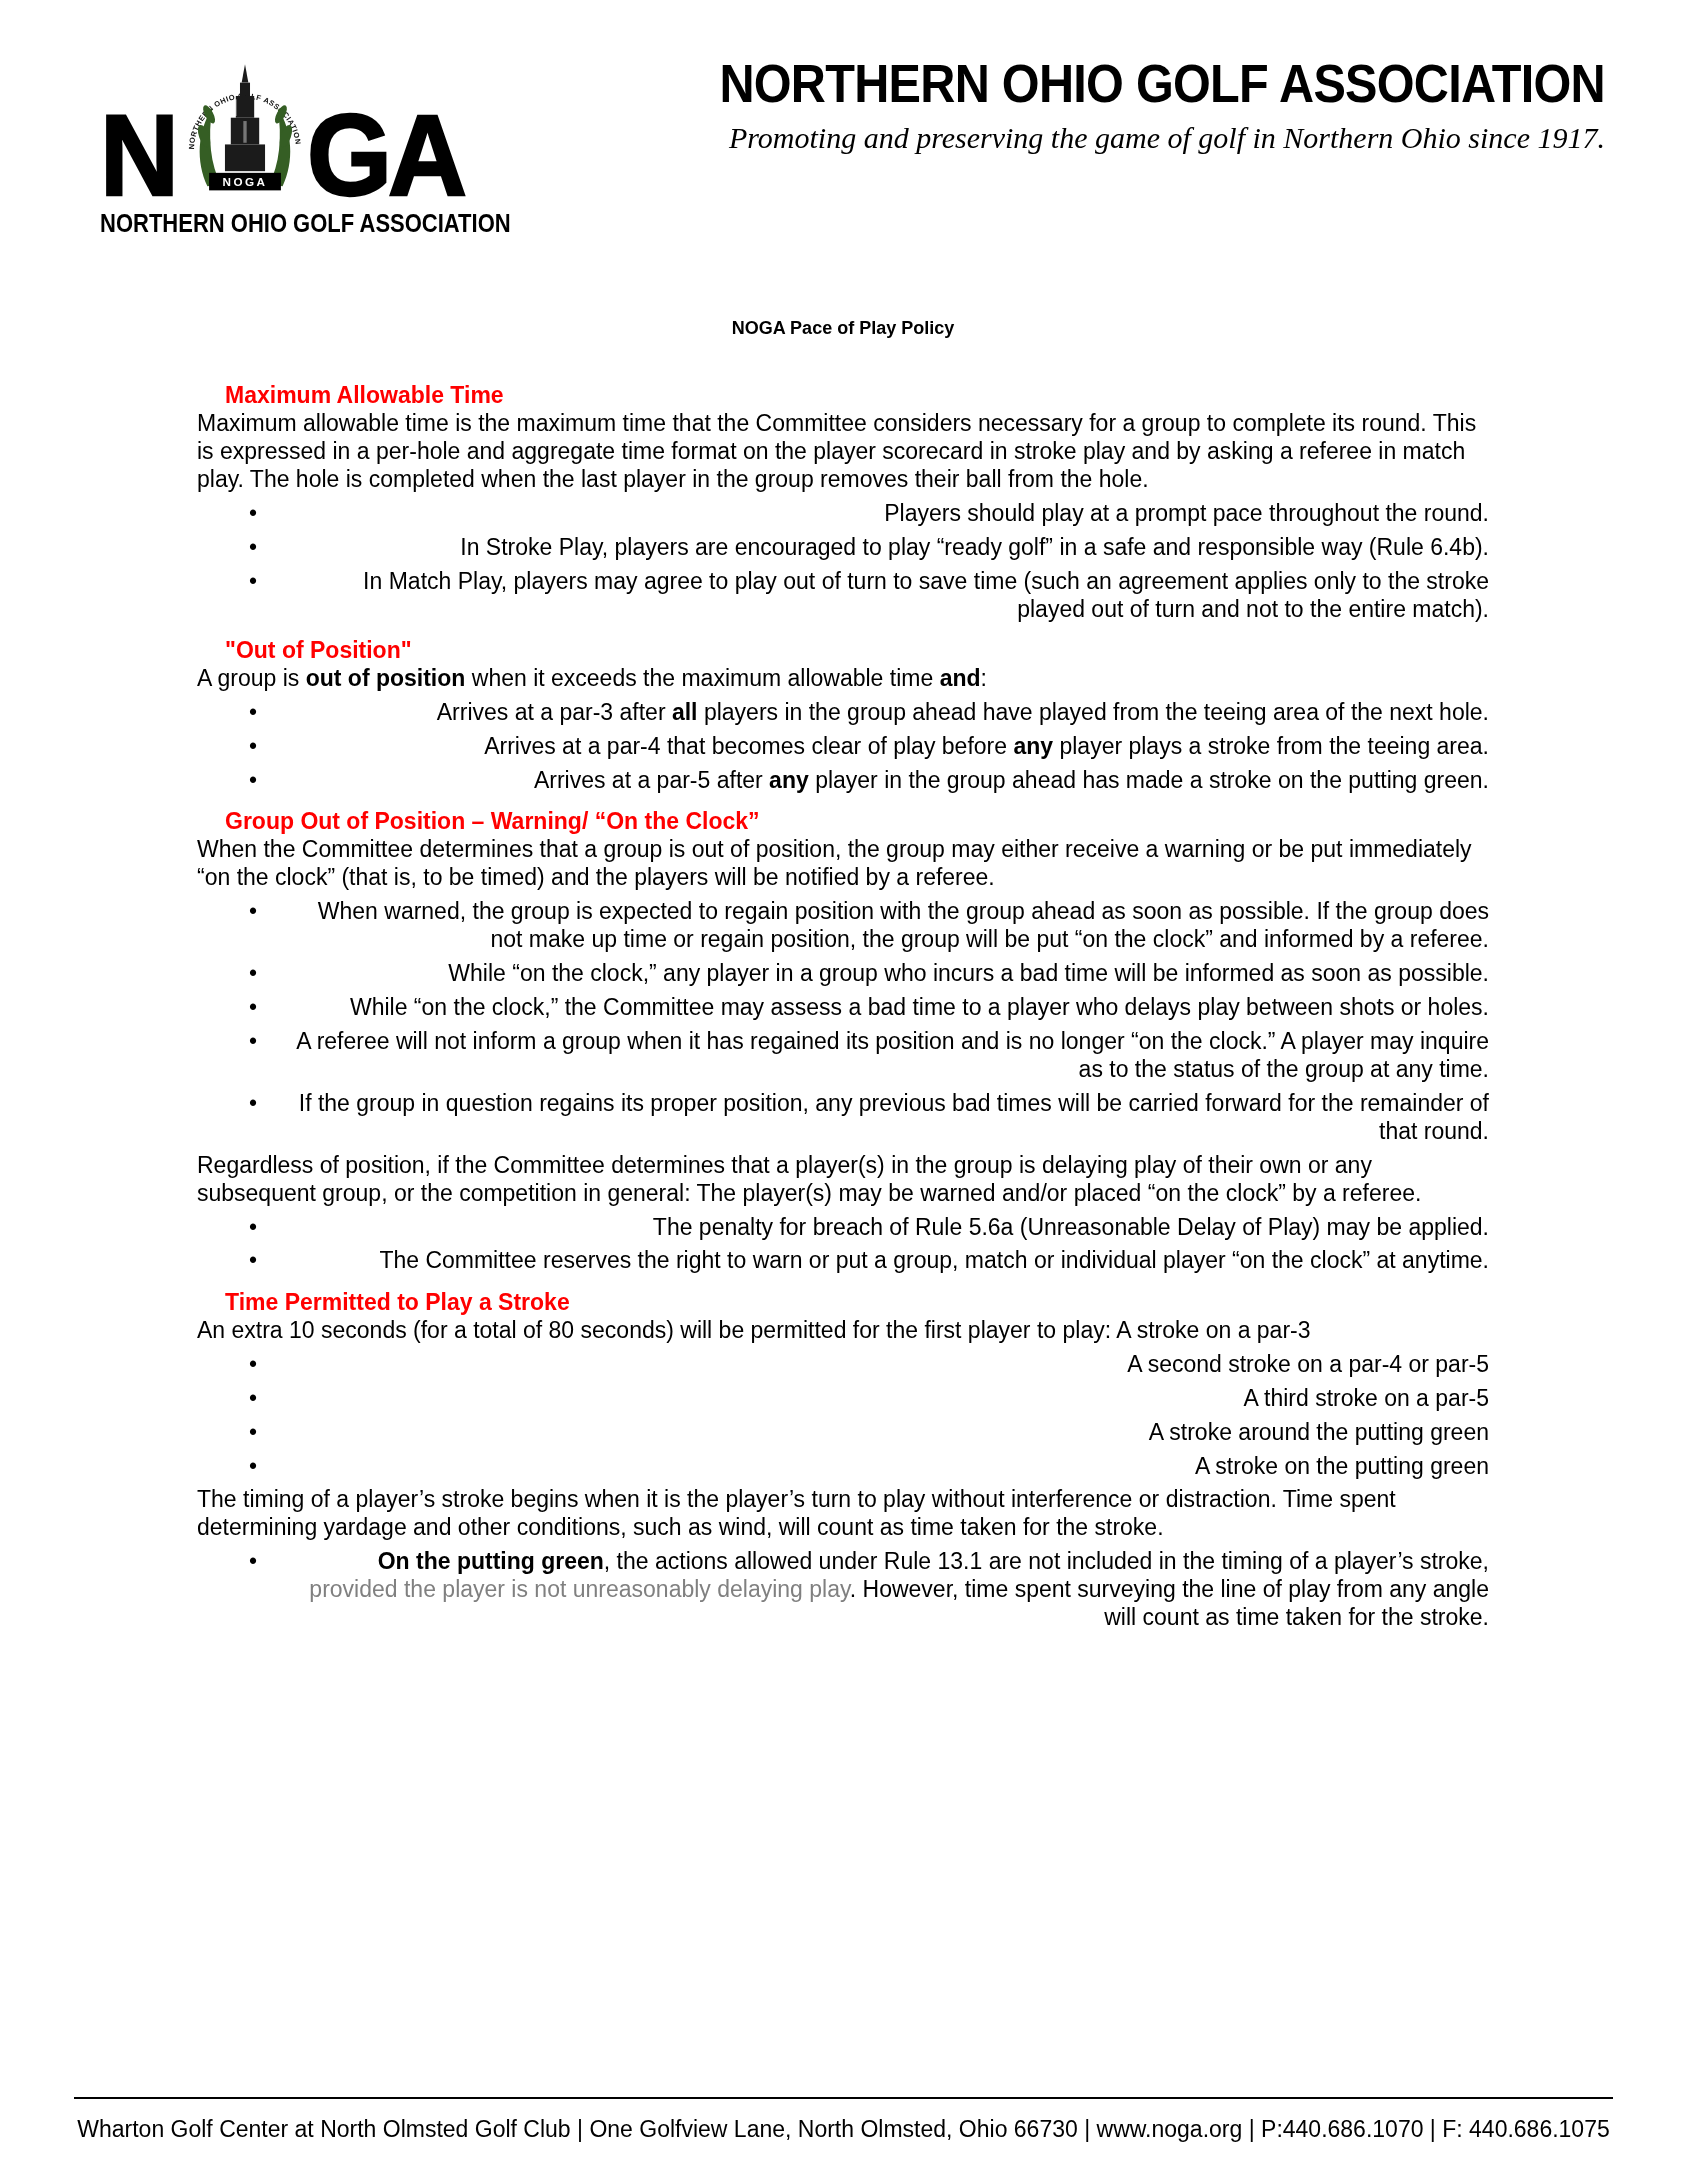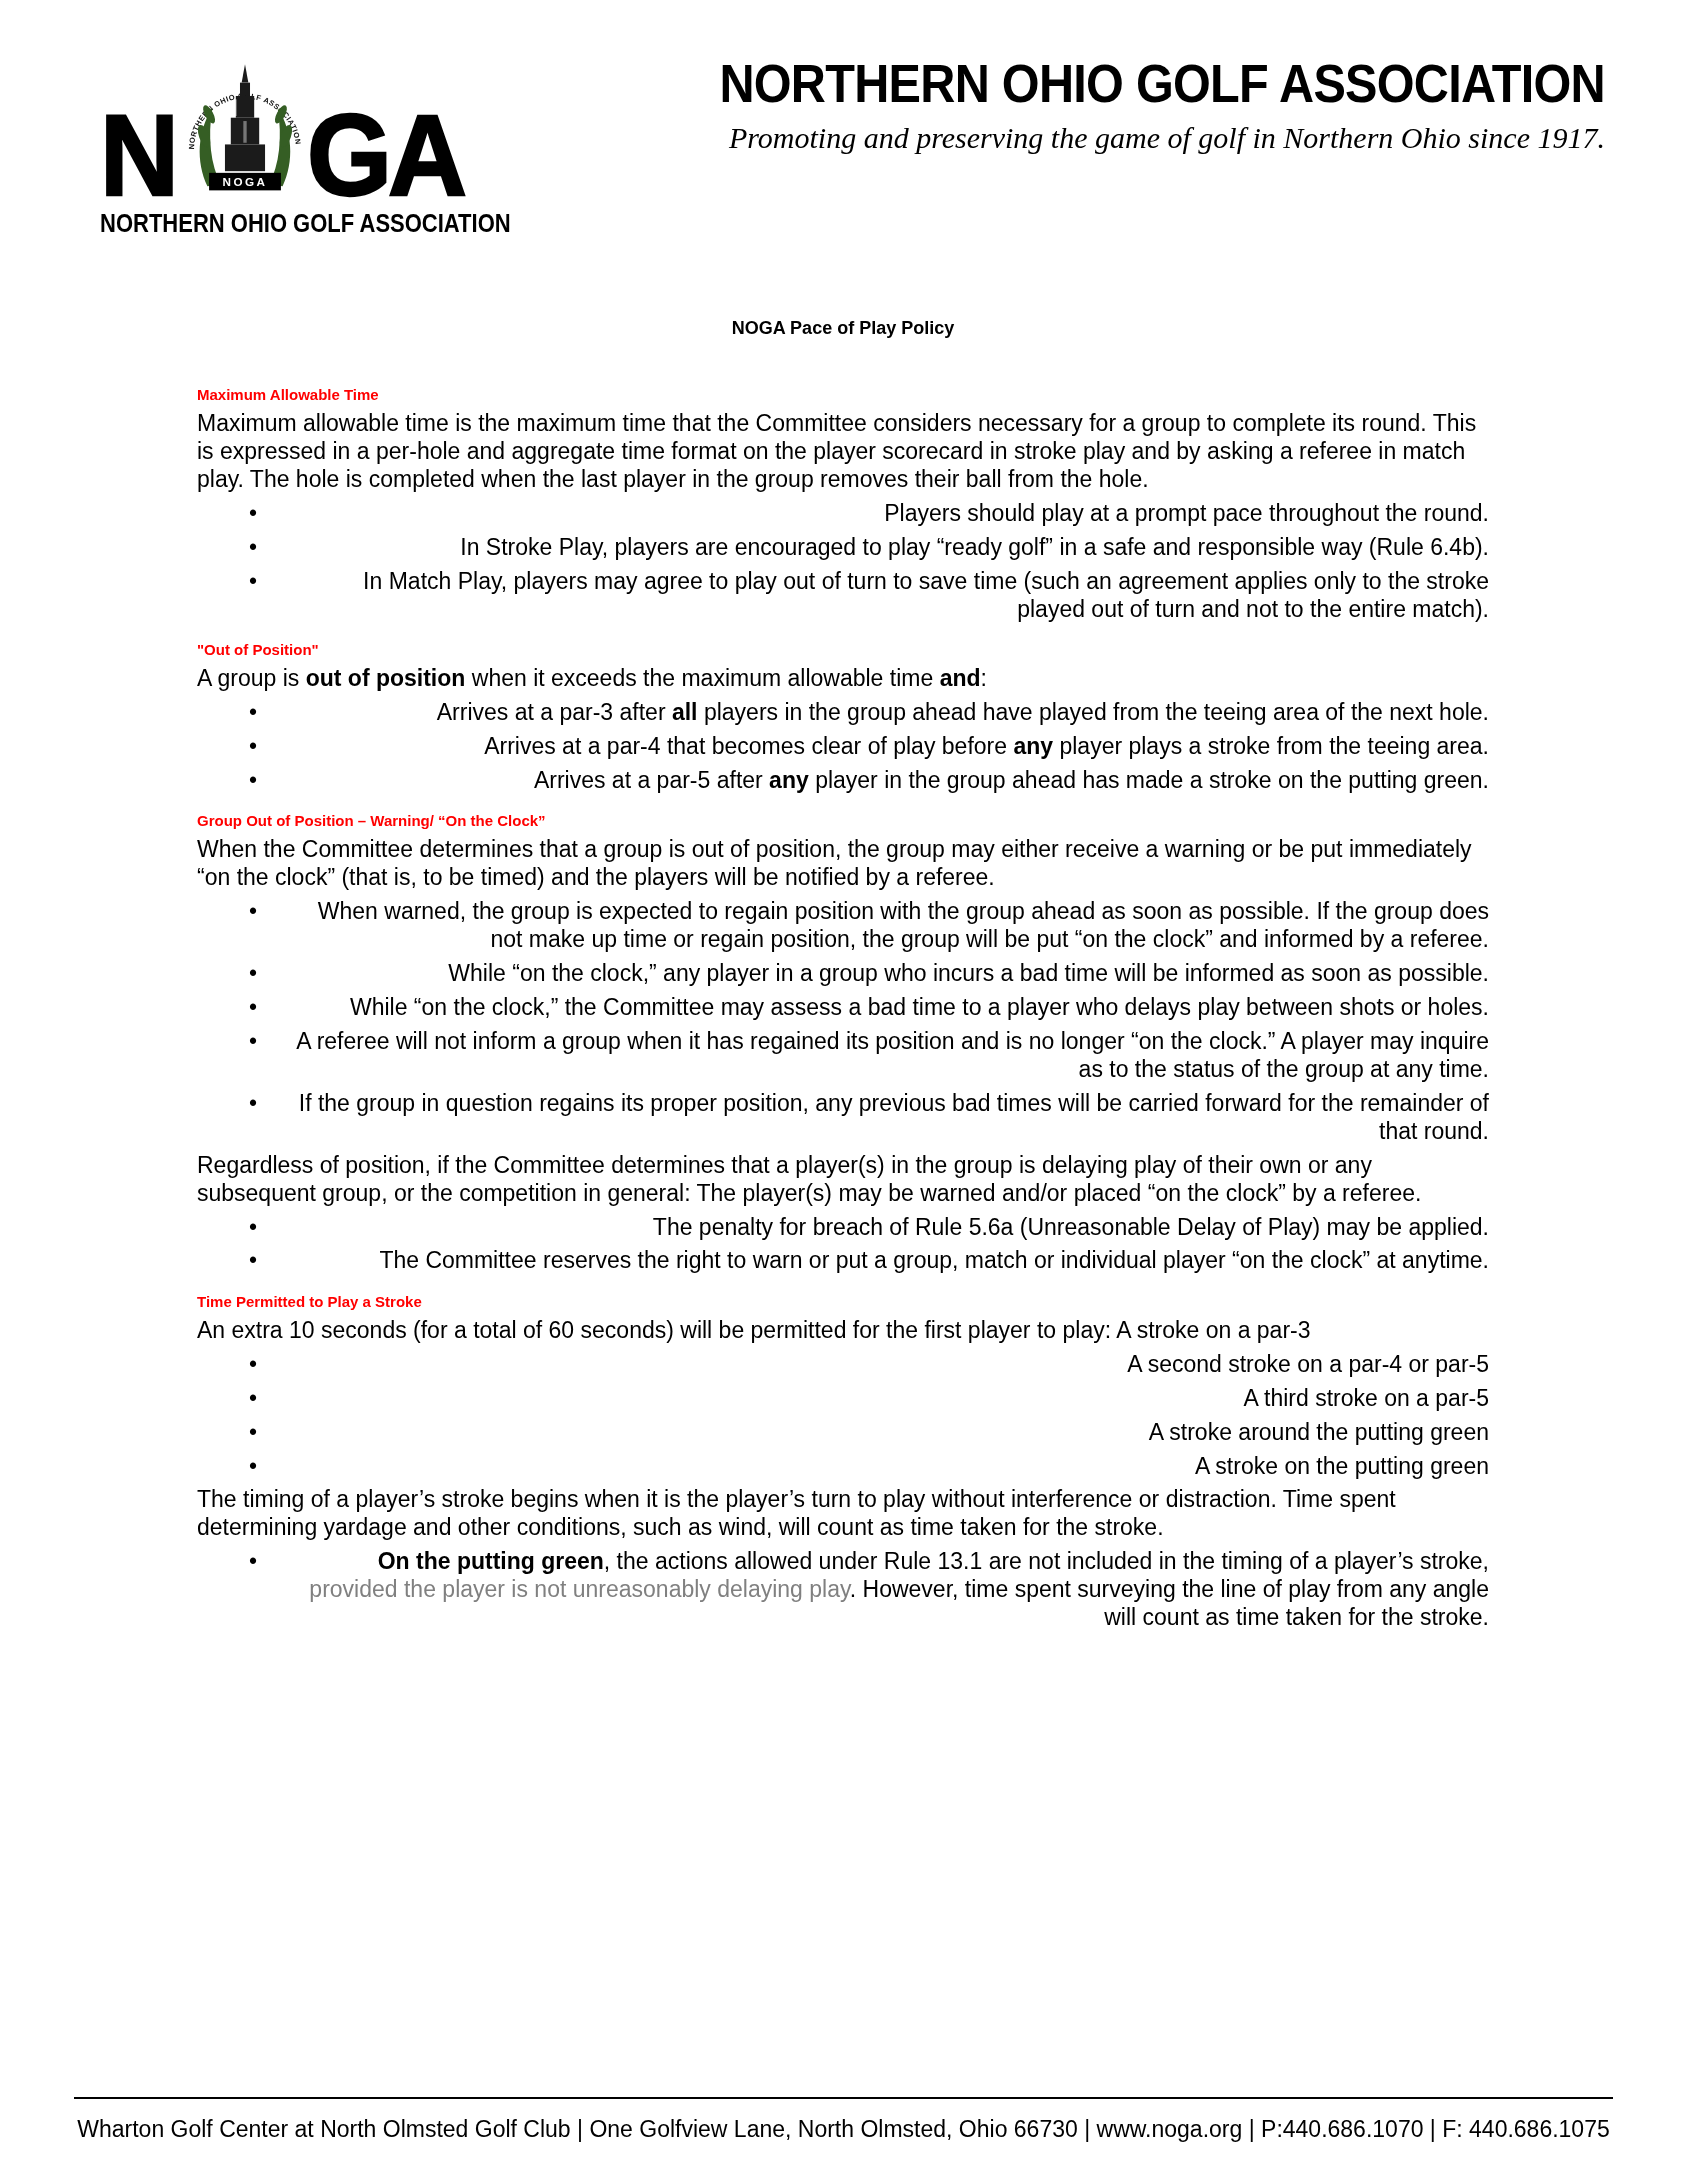--- a/index.html
+++ b/index.html
@@ -38,21 +38,21 @@
   }
 
   
   main {
     position:absolute; left:197px; top:314px; width:1292px;
     font-size:23px; line-height:28px;
   }
   .doc-title { text-align:center; font-size:18px; font-weight:700; margin-bottom:39px; }
   .sec {
     color:var(--section-heading, #FF0000);
-    font-size:15px; font-weight:700; margin-top:13.5px;
+    font-size:23px; font-weight:700; margin-top:13.5px;margin-left:28px;
   }
   .para { margin:0; }
   .para.gap { }
   ul.blist { list-style:none; margin:3.4px 0 0 0; padding:0;text-align:right; }
   ul.blist li { position:relative; padding-left:96px; margin:5.9px 0; }
   ul.blist li::before { content:"\2022"; position:absolute; left:52px; top:0; }
 
   
   footer { position:absolute; left:74px; right:74px; top:2097px; }
   .footer-rule { border-top:2.5px solid #000; height:0; }
@@ -137,21 +137,21 @@
       <li>A referee will not inform a group when it has regained its position and is no longer “on the clock.” A player may inquire as to the status of the group at any time.</li>
       <li>If the group in question regains its proper position, any previous bad times will be carried forward for the remainder of that round.</li>
     </ul>
     <p class="para gap">Regardless of position, if the Committee determines that a player(s) in the group is delaying play of their own or any subsequent group, or the competition in general: The player(s) may be warned and/or placed “on the clock” by a referee.</p>
     <ul class="blist">
       <li>The penalty for breach of Rule 5.6a (Unreasonable Delay of Play) may be applied.</li>
       <li>The Committee reserves the right to warn or put a group, match or individual player “on the clock” at anytime.</li>
     </ul>
 
     <h2 class="sec">Time Permitted to Play a Stroke</h2>
-    <p class="para">An extra 10 seconds (for a total of 60 seconds) will be permitted for the first player to play: A stroke on a par-3</p>
+    <p class="para">An extra 10 seconds (for a total of 80 seconds) will be permitted for the first player to play: A stroke on a par-3</p>
     <ul class="blist">
       <li>A second stroke on a par-4 or par-5</li>
       <li>A third stroke on a par-5</li>
       <li>A stroke around the putting green</li>
       <li>A stroke on the putting green</li>
     </ul>
     <p class="para gap">The timing of a player’s stroke begins when it is the player’s turn to play without interference or distraction. Time spent determining yardage and other conditions, such as wind, will count as time taken for the stroke.</p>
     <ul class="blist">
       <li><span style="font-weight: 700;">On the putting green</span><span>, the actions allowed under Rule 13.1 are not included in the timing of a player’s </span><span>stroke, </span><span style="color: rgb(128, 128, 128);">provided the player is not unreasonably delaying play</span><span>. However, time spent surveying the line of play from any angle will count as time taken for the stroke.</span></li>
     </ul>

